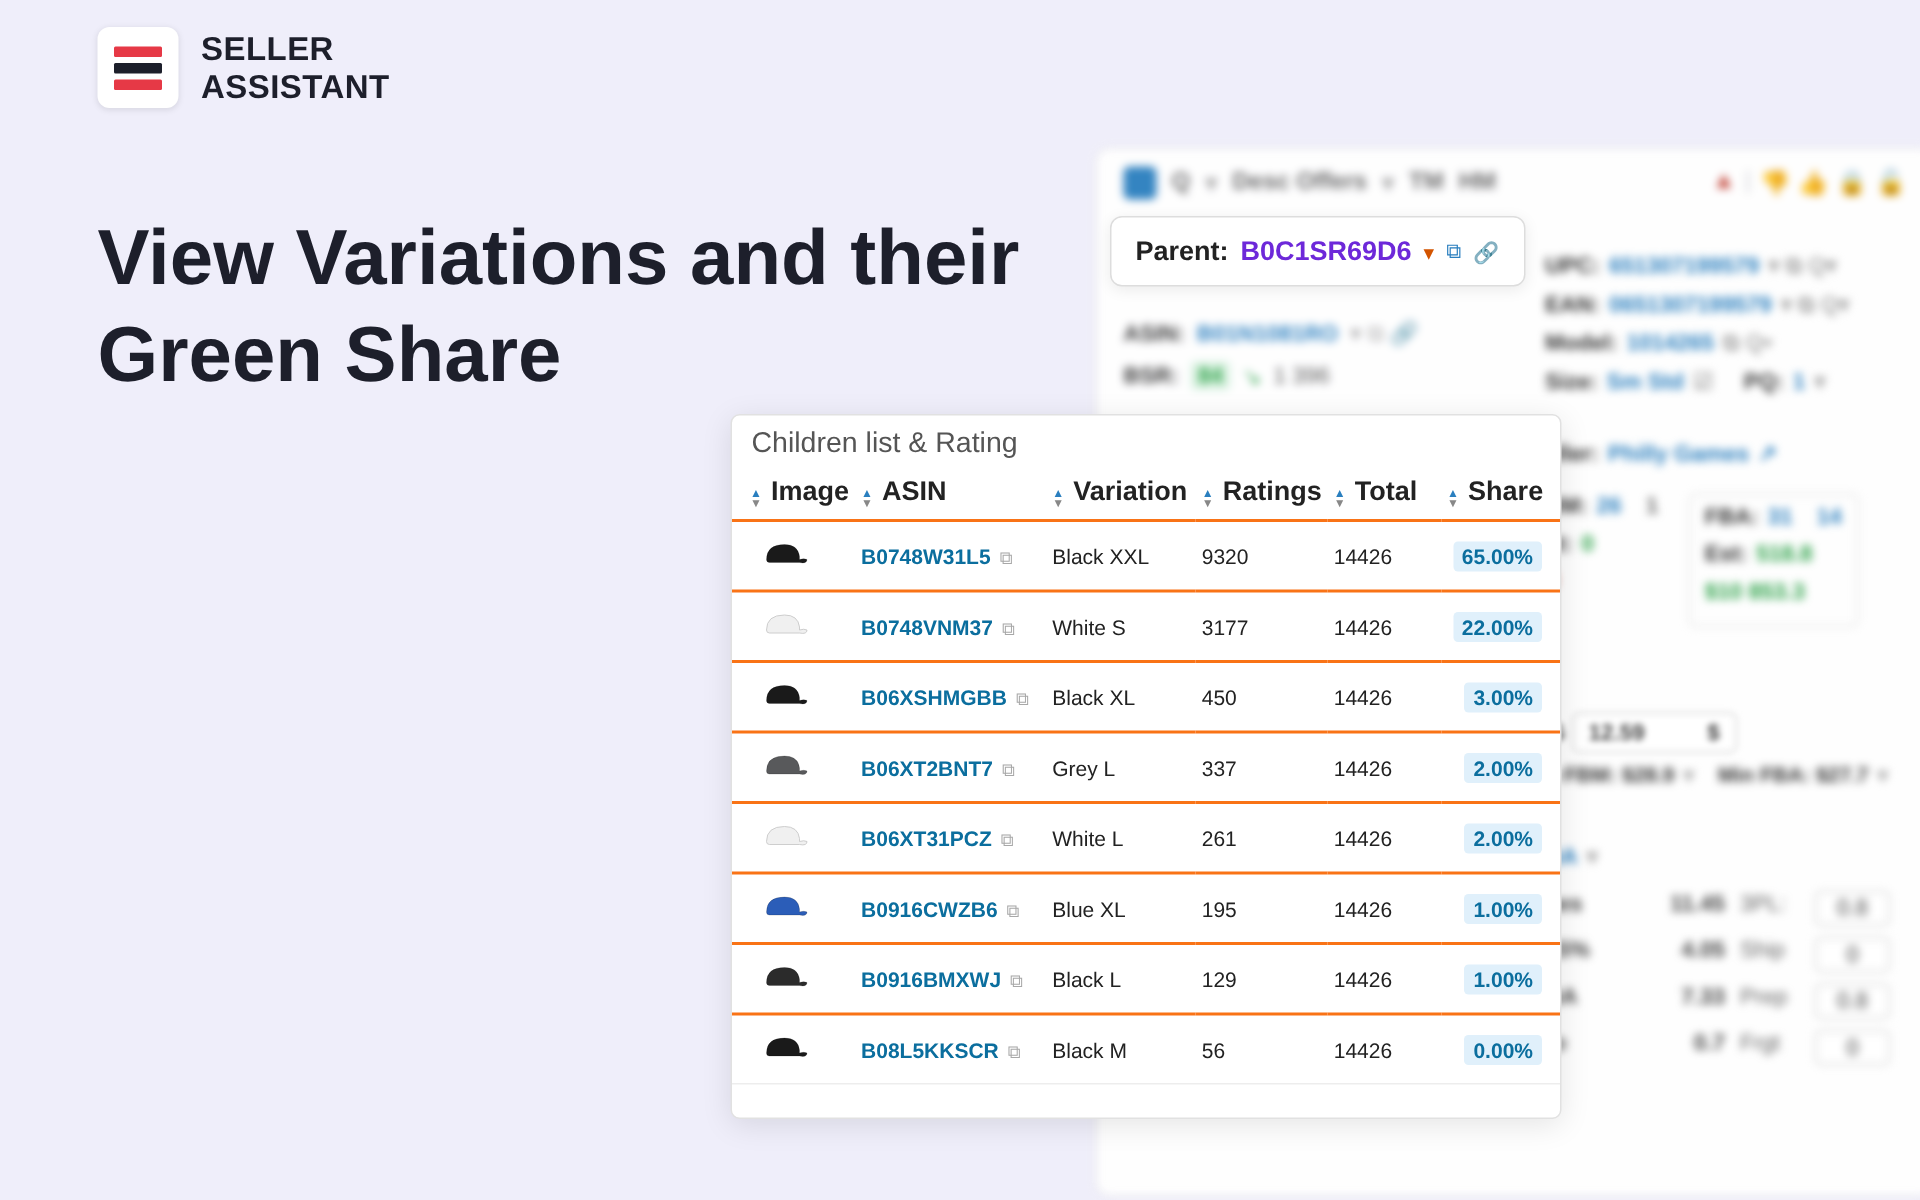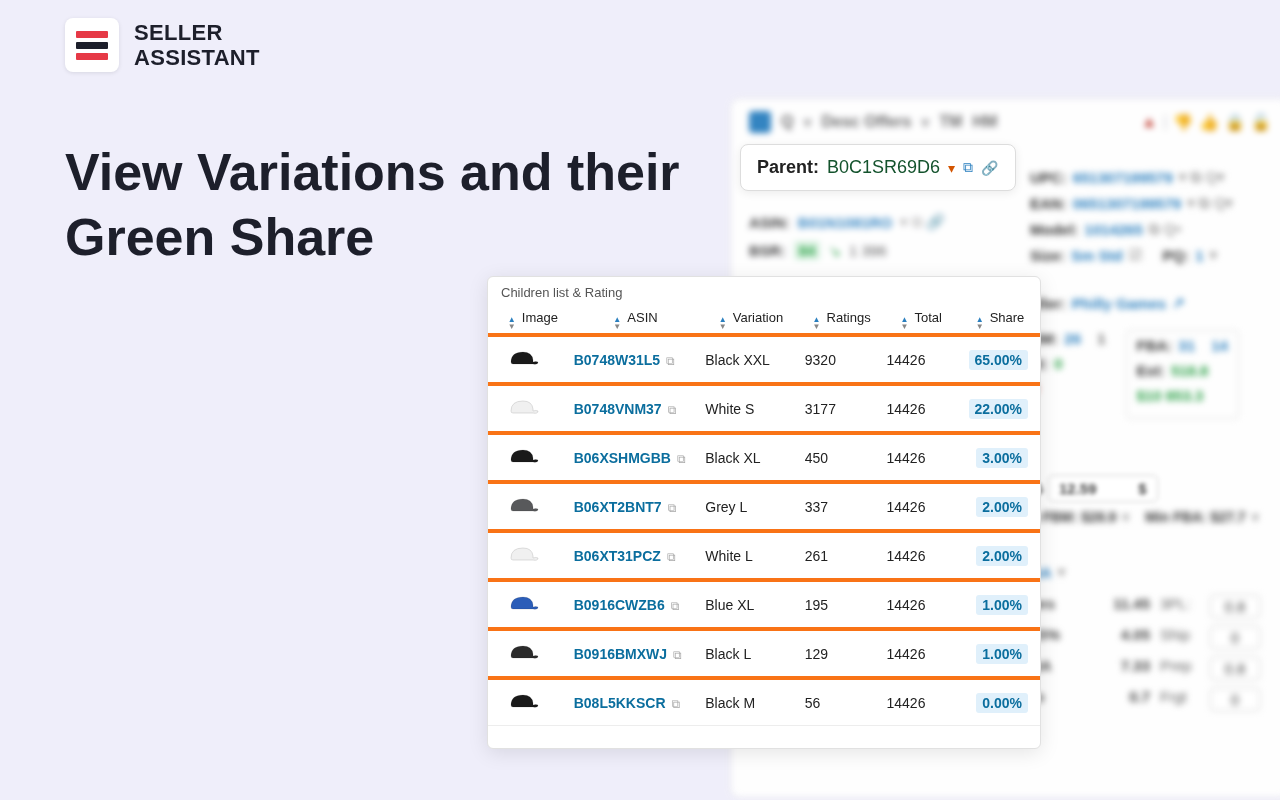--- a/index.html
+++ b/index.html
@@ -19,50 +19,50 @@
   .bg-row { display: flex; gap: 8px; align-items: center; margin-bottom: 10px; }
   .bg-label { font-weight: 700; color: #333; }
   .bg-val-blue { color: #2a7fbf; font-weight: 700; }
   .bg-val-green { color: #2aa146; font-weight:700; background:#d8f2df; padding:1px 5px; border-radius:3px;}
   .bg-top { display:flex; justify-content:space-between; align-items:center; }
   .bg-top-left { display:flex; gap:10px; align-items:center; font-weight:700; color:#666; font-size:16px; }
   .bg-top-right { display:flex; gap:6px; font-size:16px;}
   .bg-sq { width:22px; height:22px; background:#2a7fbf; border-radius:4px; }
   
   .popup { position: absolute; top: 276px; left: 487px; width: 554px; background: #fff; border-radius: 6px; border:1px solid #e1e1e1; box-shadow: 0 4px 20px rgba(0,0,0,0.1); overflow: hidden; }
-  .popup-title { padding: 8px 13px 4px; font-size: 13px; color: #555; }
+  .popup-title { padding: 8px 13px 4px; font-size: 19px; color: #555; }
   
   .table { width: 100%; border-collapse: collapse; }
-  .table thead th { font-size: 13px; font-weight: 400; color: #222; text-align: center; padding: 6px 4px 8px; white-space: nowrap; }
+  .table thead th { font-size: 18px; font-weight: 700; color: #222; text-align: left; padding: 6px 4px 8px; white-space: nowrap; }
   .table thead th .sort-ic { display:inline-block; margin-right:4px; vertical-align:middle; font-size:11px; line-height:8px; position:relative; width:10px; }
   .sort-ic::before { content: "▲"; color:#2a7fbf; position:absolute; top:-3px; font-size:8px; left:0; }
   .sort-ic::after { content: "▼"; color:#888; position:absolute; top:4px; font-size:8px; left:0; }
   .col-img { padding-left: 12px !important; width: 82px; }
   .col-asin { width: 132px; }
   .col-var { width: 100px; }
   .col-rat { width: 82px; }
   .col-tot { width: 78px; }
   .col-shr { width: 80px; text-align: right; }
   
-  .table tbody tr { border-top: 4px solid #f97316; margin-left: 36px; }
+  .table tbody tr { border-top: 2px solid #f97316; margin-left: 36px; }
   .table tbody td { padding: 9px 4px; font-size: 14px; color: #222; vertical-align: middle; }
   
   .cap-ic { width: 32px; height: 24px; margin-left:8px; display: inline-block; position: relative; }
   .cap-svg { width: 32px; height: 24px; }
   
   .asin-link { color: #0b6e9e; font-weight: 700; font-size: 14px; }
   .copy-ic { display:inline-block; margin-left:6px; color:#a8a8a8; font-size:12px; cursor:pointer; }
   
   .share-badge { display:inline-block; font-weight:700; padding:2px 6px; border-radius:3px; background:#E0F0FB; color:#0b6e9e; font-size:14px; float:right; margin-right:8px; }
   
   .pager { display:flex; align-items:center; gap:14px; padding:10px 14px 12px; font-size:14px; color:#444; border-top:1px solid #ededed; }
   
   .parent-pill { position: absolute; top: 144px; left: 740px; background:#fff; border:1px solid #ddd; border-radius:8px; padding:12px 16px; display:flex; align-items:center; gap:8px; box-shadow: 0 2px 10px rgba(0,0,0,0.08); font-size:18px; }
   .parent-lbl { font-weight:800; color:#222; }
-  .parent-val { font-weight:400; color:#14532d; }
+  .parent-val { font-weight:700; color:#6d28d9; }
   .chev-d { color:#D35400; font-size:14px; }
   .pp-ic { color:#2a7fbf; font-size:14px; cursor:pointer; }
   
   .blurred-right { position:absolute; top: 98px; left: 1020px; width:260px; height:700px; filter: blur(3px); font-size:15px; padding: 70px 10px 10px; }
   .br-row { display:flex; gap:6px; margin-bottom:8px; align-items:center; font-weight:700; }
   .br-lbl { color:#333; }
   .br-val { color:#2a7fbf; }
 
   .fee-grid { display:grid; grid-template-columns: 60px 50px 40px 50px; gap: 8px 10px; font-size:15px; font-weight:700; color:#444; }
   .fee-grid .num-box { border:1px solid #ccc; border-radius:4px; padding:2px 6px; text-align:center; font-weight:500; background:#fff; min-width:42px; }

